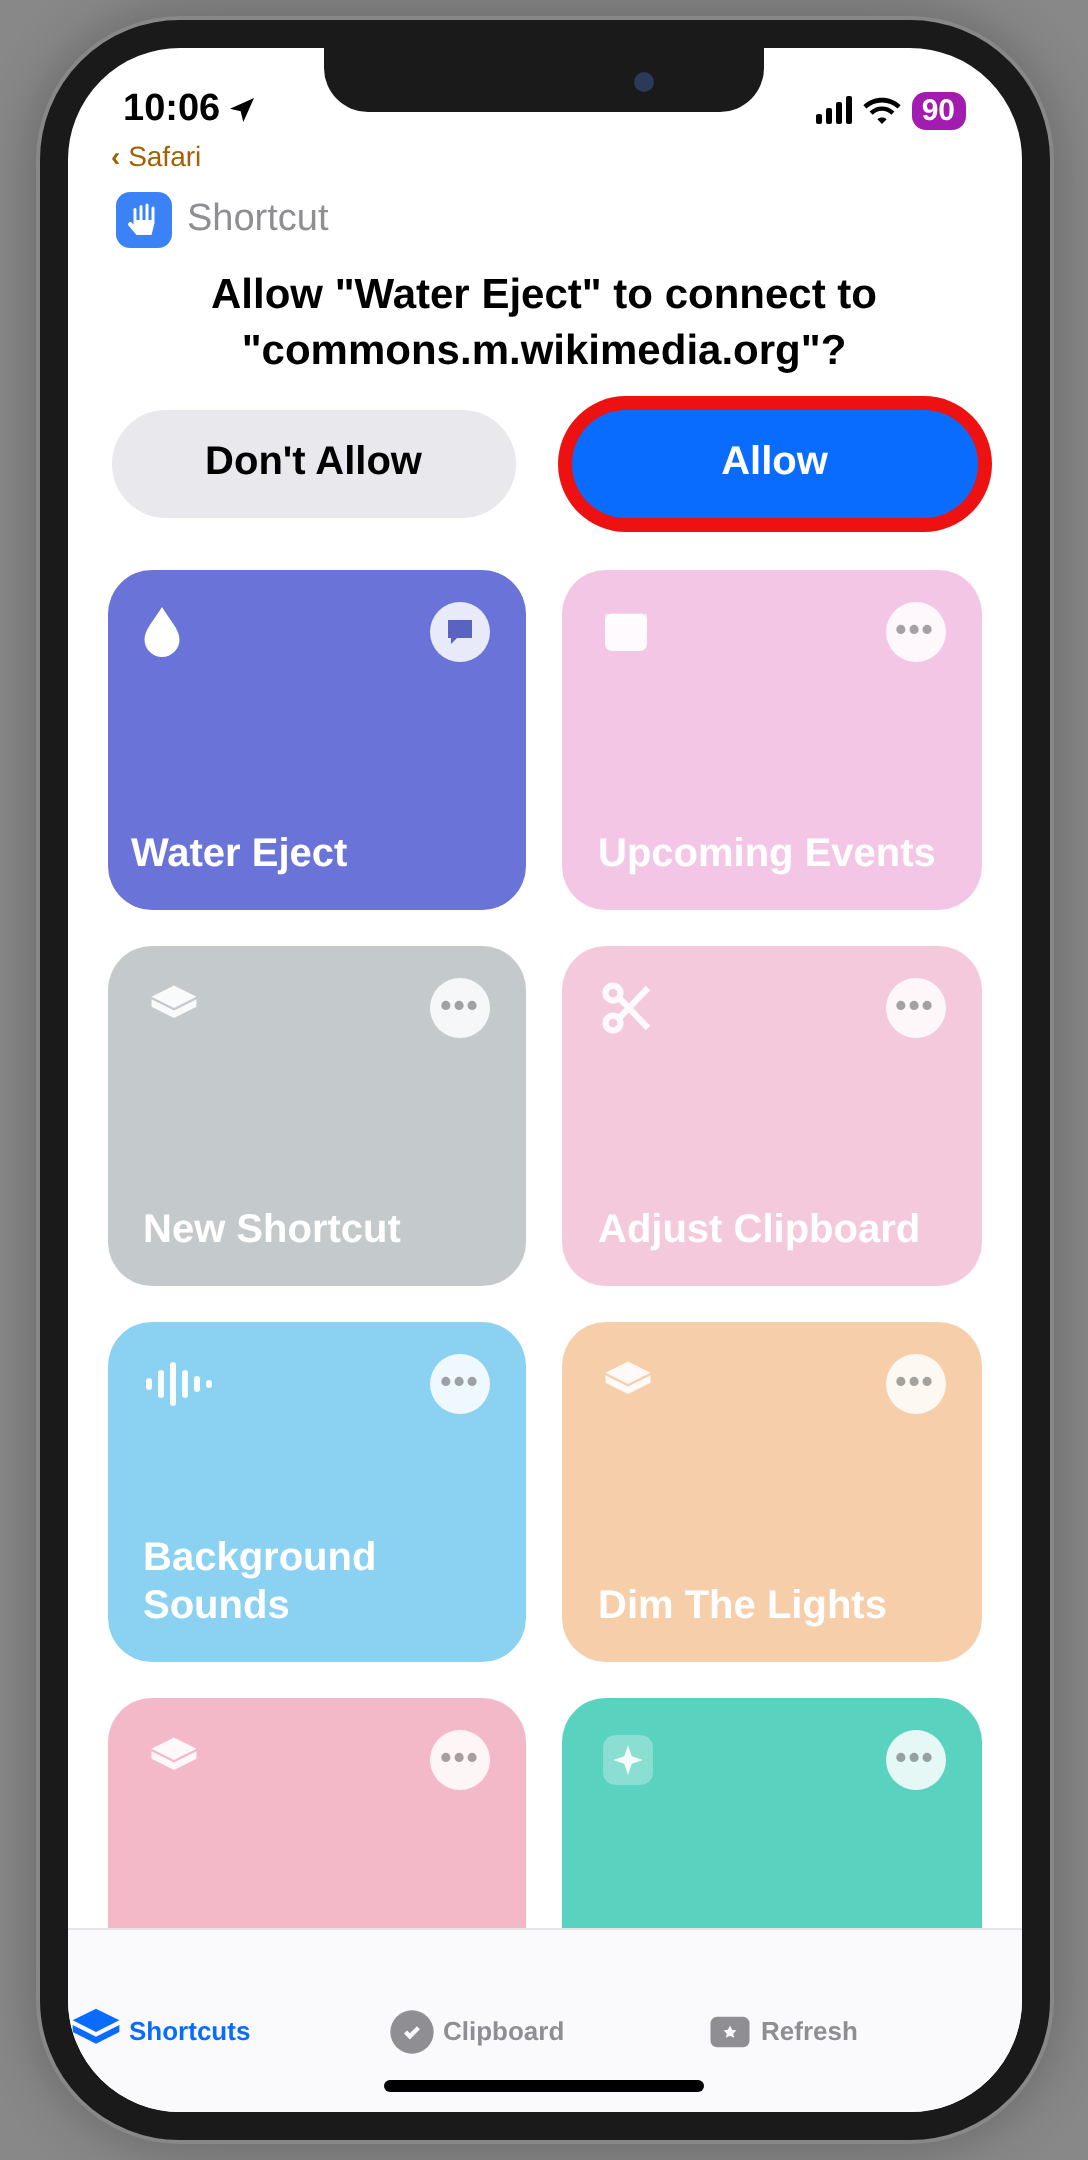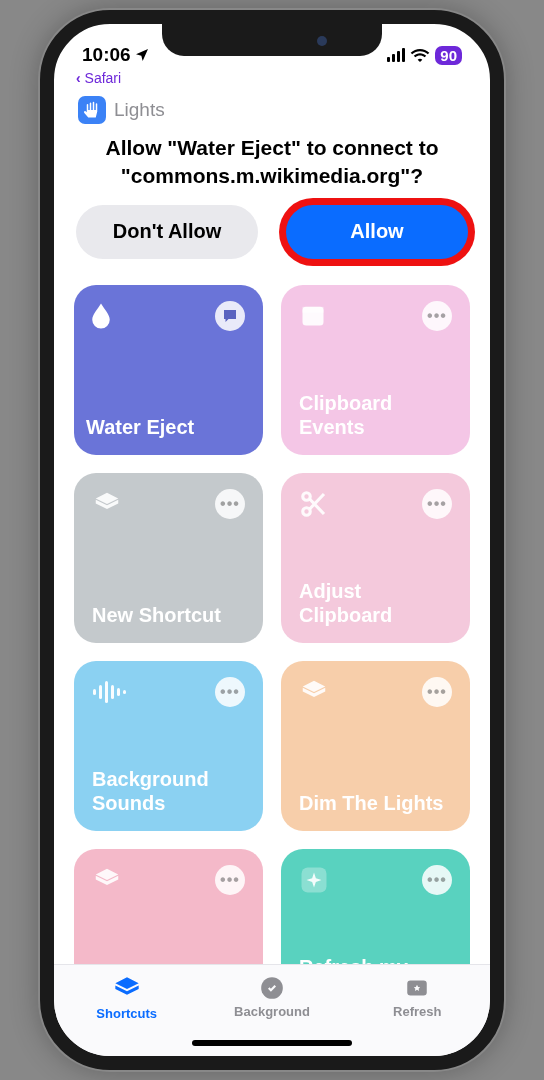--- a/index.html
+++ b/index.html
@@ -4,21 +4,21 @@
 <style>
   * { box-sizing: border-box; margin: 0; padding: 0; }
   body {
     font-family: -apple-system, BlinkMacSystemFont, "Segoe UI", Helvetica, Arial, sans-serif;
     background: #888;
     display: flex;
     justify-content: center;
     padding: 10px 0;
   }
   .phone {
-    width: 464px;
+    width: 505px;
     height: 1060px;
     background: #fff;
     border-radius: 70px;
     border: 14px solid #1a1a1a;
     box-shadow: 0 0 0 2px #888, 0 0 30px rgba(0,0,0,0.3);
     position: relative;
     overflow: hidden;
   }
   .notch {
     position: absolute;
@@ -46,27 +46,27 @@
     justify-content: space-between;
     align-items: center;
     padding: 16px 28px 0;
     height: 46px;
     font-weight: 700;
     font-size: 19px;
   }
   .status-left { display:flex; align-items:center; gap:3px; }
   .status-right { display:flex; align-items:center; gap:5px; }
   .battery-badge {
-    background:#6d28d9; color:#fff; font-size:15px; font-weight:700;
+    background:#a21caf; color:#fff; font-size:15px; font-weight:700;
     border-radius:7px; padding:1px 5px;
   }
   .back-app {
     padding: 0 22px;
     font-size: 14px;
-    color:#6d28d9;
+    color:#a16207;
   }
   .back-app::before { content:"‹ "; font-weight:700; }
   .content {
     padding: 6px 18px 0;
   }
   .privacy-row { display:flex; align-items:center; gap:8px; color:#8e8e93; font-size:19px; padding:4px 6px 8px;}
   .privacy-icon {
     width:28px;height:28px;background:#3b82f6;border-radius:7px;
     display:flex;align-items:center;justify-content:center;color:#fff;font-size:18px;
   }
@@ -124,21 +124,21 @@
   .c-teal     { background:#59d2bf; }
   .tabbar {
     position:absolute; bottom:0; left:0; right:0;
     height:92px;
     background:#fafafc;
     border-top:1px solid #e5e5ea;
     display:flex;
     padding-top:10px;
   }
   .tab {
-    flex:1; display:flex; flex-direction:column; align-items:center; gap:3px;
+    flex:1; display:flex; align-items:center; gap:3px;
     font-size:13px; color:#8e8e93; font-weight:600;
   }
   .tab.active { color:#0a6cff; }
   .tab-icon { font-size:26px; }
   .home-indicator {
     position:absolute; bottom:10px; left:50%; transform:translateX(-50%);
     width:160px; height:6px; background:#000; border-radius:4px;
   }
   .signal-bars { display:inline-flex; gap:2px; align-items:flex-end; height:14px;}
   .signal-bars span { width:3px; background:#000; border-radius:1px;}
@@ -183,21 +183,21 @@
     <span>Safari</span>
   </div>
 
   <div class="content">
     <div class="privacy-row">
       <span class="privacy-icon">
         <svg width="18" height="18" viewBox="0 0 24 24" fill="#fff">
             <path d="M13 2v10h-2V3a1 1 0 10-2 0v9H7V5a1 1 0 10-2 0v10l-1.5-1.5a1.5 1.5 0 00-2 2L7 22h10l2-8V4a1 1 0 10-2 0v8h-2V2a1 1 0 10-2 0z"></path>
           </svg>
       </span>
-      <span>Lights</span>
+      <span>Shortcut</span>
     </div>
 
     <div class="dialog-text">
       <div>Allow "Water Eject" to connect to</div>
       <div>"commons.m.wikimedia.org"?</div>
     </div>
 
     <div class="btn-row">
       <button class="btn btn-secondary">Don't Allow</button>
       <button class="btn btn-primary">Allow</button>
@@ -224,21 +224,21 @@
             <span class="tile-icon">
               <svg width="28" height="28" viewBox="0 0 24 24" fill="rgba(255,255,255,0.9)">
                 <rect x="3" y="5" width="18" height="16" rx="3"></rect>
                 <rect x="3" y="5" width="18" height="5" fill="rgba(255,255,255,0.5)"></rect>
               </svg>
             </span>
             <span class="more-badge">
               <span style="color:rgba(0,0,0,0.35);letter-spacing:1px;">•••</span>
             </span>
           </div>
-          <div class="tile-label">Clipboard Events</div>
+          <div class="tile-label">Upcoming Events</div>
         </div>
         <div class="tile c-gray">
           <div class="tile-top">
             <span class="tile-icon">
               <svg width="30" height="30" viewBox="0 0 24 24" fill="rgba(255,255,255,0.9)">
                 <path d="M12 3l9 4.5-9 4.5-9-4.5L12 3zm0 10l9-4.5v3l-9 4.5-9-4.5v-3l9 4.5z"></path>
               </svg>
             </span>
             <span class="more-badge">
               <span style="color:rgba(0,0,0,0.35);letter-spacing:1px;">•••</span>
@@ -331,21 +331,21 @@
       </span>
       <span>Shortcuts</span>
     </div>
     <div class="tab">
       <span class="tab-icon">
         <svg width="26" height="26" viewBox="0 0 24 24" fill="#8e8e93">
             <circle cx="12" cy="12" r="10"></circle>
             <path d="M9 12l2 2 4-4" stroke="#fafafc" stroke-width="2" fill="none"></path>
           </svg>
       </span>
-      <span>Background</span>
+      <span>Clipboard</span>
     </div>
     <div class="tab">
       <span class="tab-icon">
         <svg width="26" height="26" viewBox="0 0 24 24" fill="#8e8e93">
             <rect x="3" y="5" width="18" height="14" rx="3"></rect>
             <path d="M12 9l1 2 2 .3-1.5 1.4.4 2-1.9-1-1.9 1 .4-2L9 11.3 11 11l1-2z" fill="#fafafc"></path>
           </svg>
       </span>
       <span>Refresh</span>
     </div>

